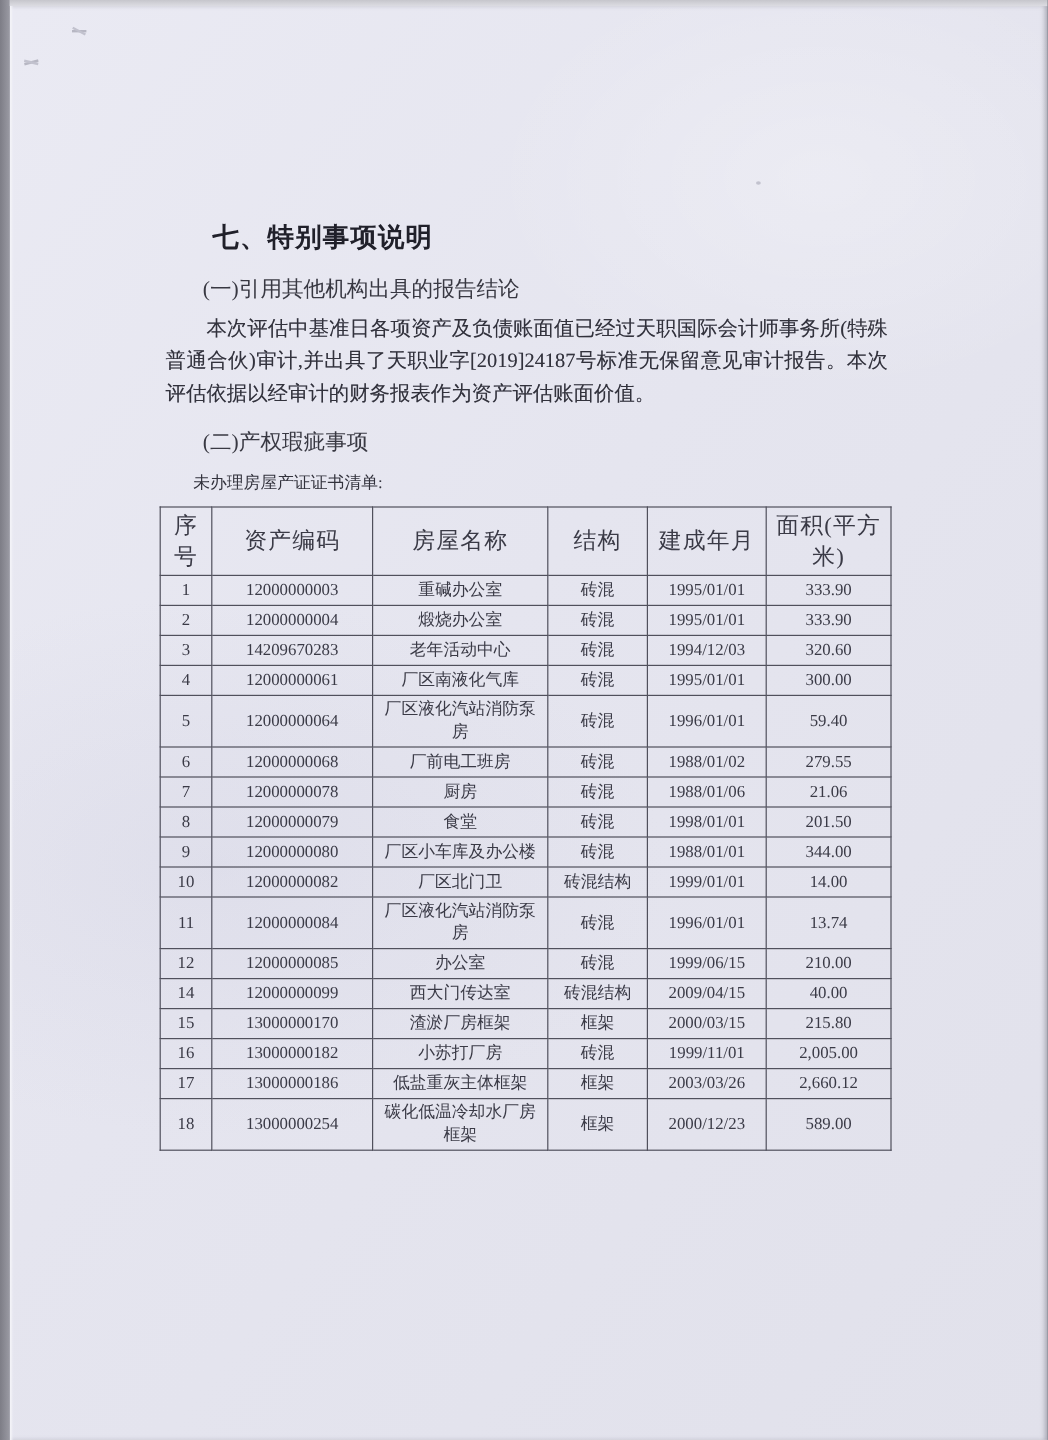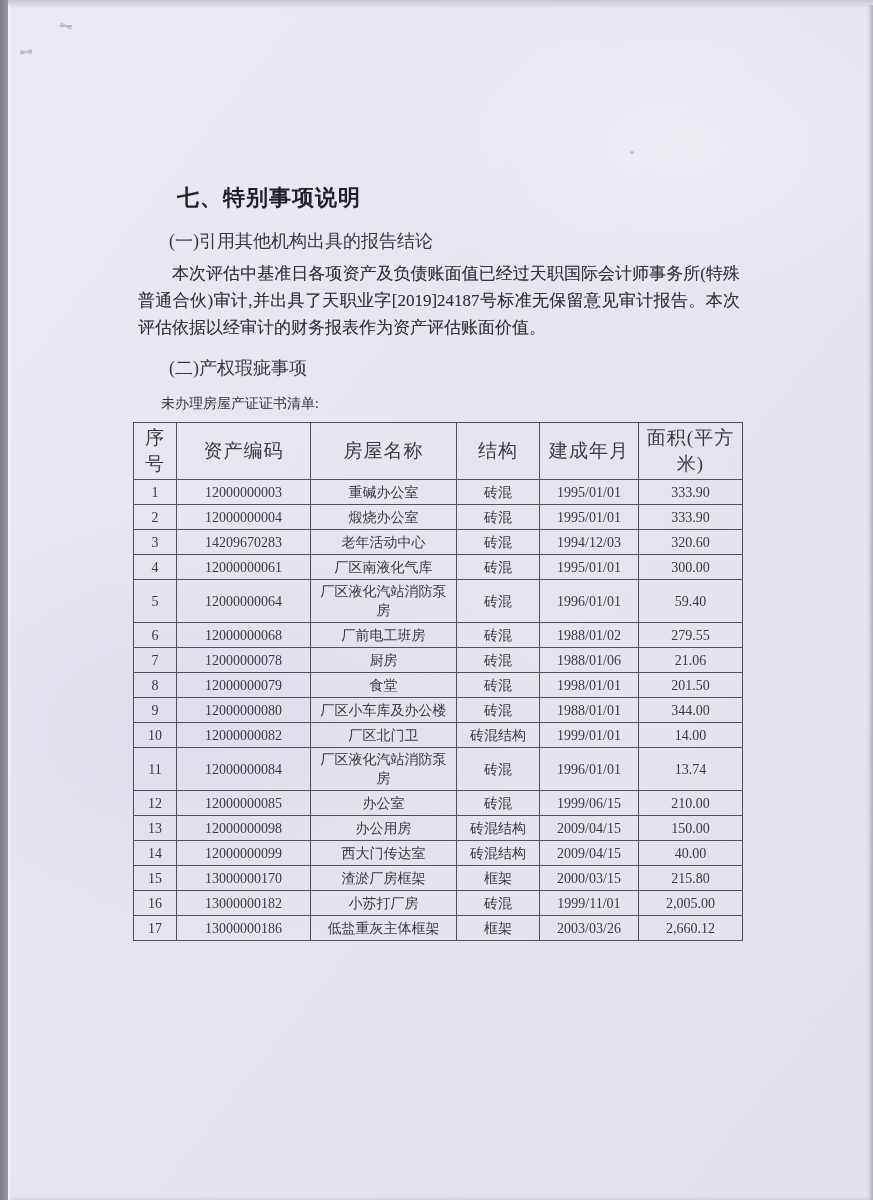--- a/index.html
+++ b/index.html
@@ -261,28 +261,20 @@
           </tr>
           <tr>
             <td>12</td>
             <td>12000000085</td>
             <td>办公室</td>
             <td>砖混</td>
             <td>1999/06/15</td>
             <td>210.00</td>
           </tr>
           <tr>
-            <td>13</td>
-            <td>12000000098</td>
-            <td>办公用房</td>
-            <td>砖混结构</td>
-            <td>2009/04/15</td>
-            <td>150.00</td>
-          </tr>
-          <tr>
             <td>14</td>
             <td>12000000099</td>
             <td>西大门传达室</td>
             <td>砖混结构</td>
             <td>2009/04/15</td>
             <td>40.00</td>
           </tr>
           <tr>
             <td>15</td>
             <td>13000000170</td>
@@ -300,16 +292,24 @@
             <td>2,005.00</td>
           </tr>
           <tr>
             <td>17</td>
             <td>13000000186</td>
             <td>低盐重灰主体框架</td>
             <td>框架</td>
             <td>2003/03/26</td>
             <td>2,660.12</td>
           </tr>
+          <tr>
+            <td>18</td>
+            <td>13000000254</td>
+            <td>碳化低温冷却水厂房框架</td>
+            <td>框架</td>
+            <td>2000/12/23</td>
+            <td>589.00</td>
+          </tr>
         </tbody>
     </table>
   </div>
 </div>
 
 </body></html>

